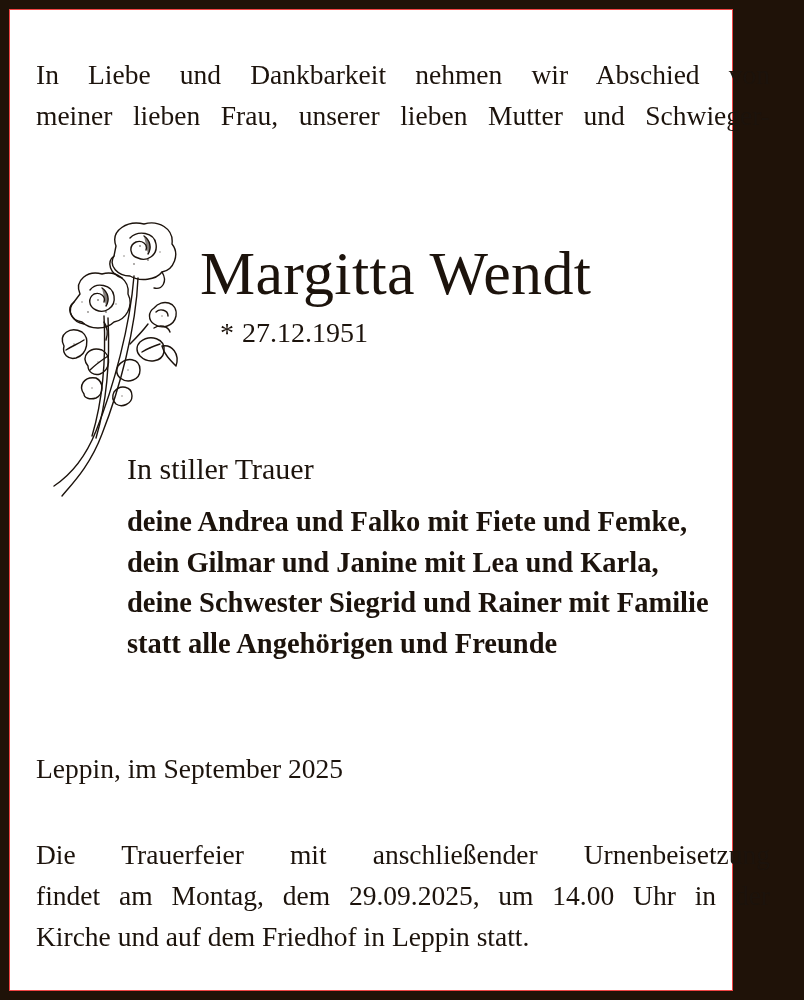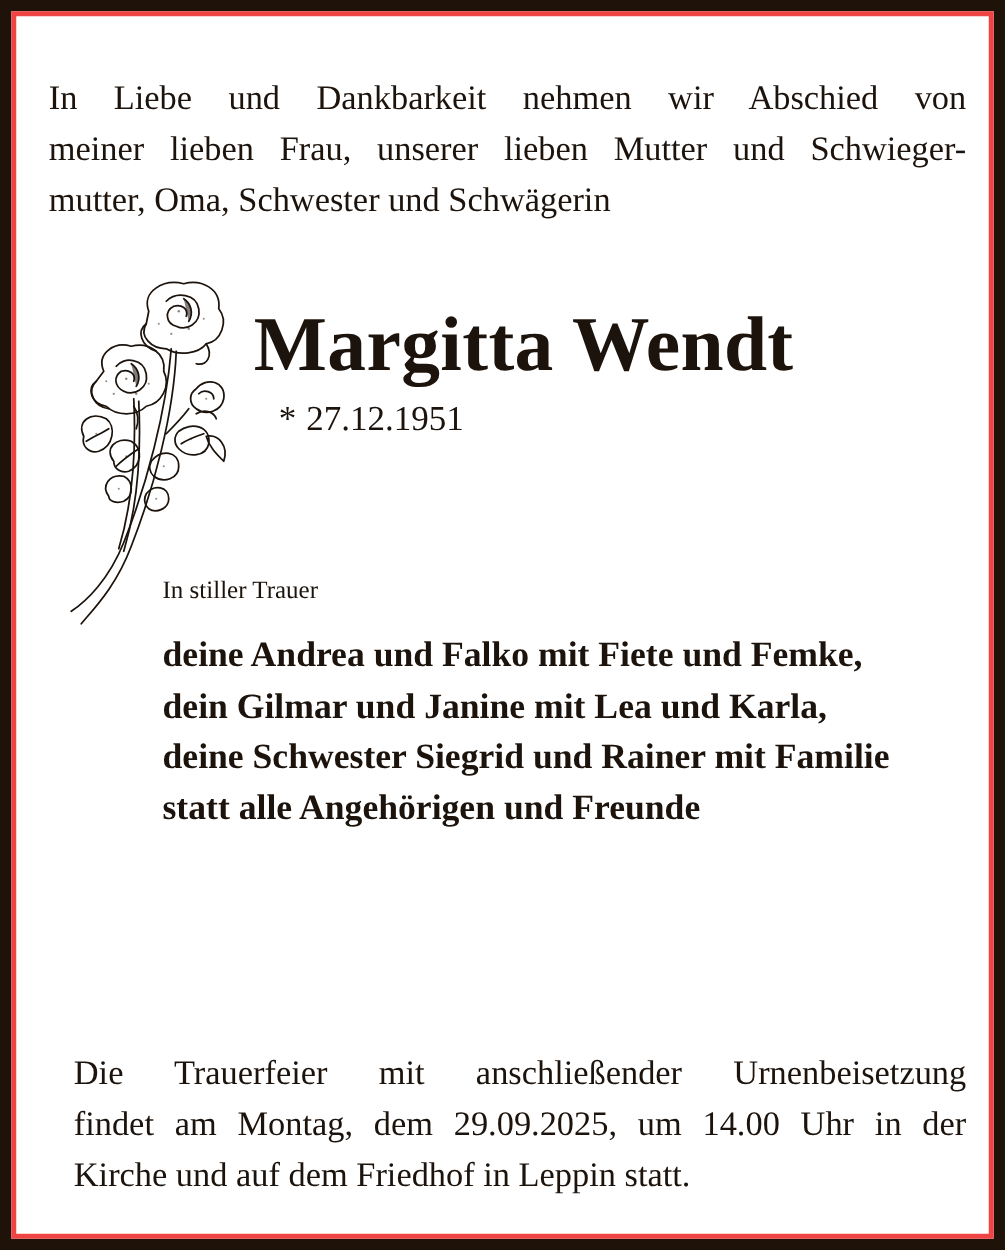--- a/index.html
+++ b/index.html
@@ -12,25 +12,25 @@
       height: 1000px;
       position: relative;
       overflow: hidden;
       font-family: "Liberation Serif", "DejaVu Serif", serif;
       color: #1c130c;
     }
     .frame {
       position: absolute;
       left: 9px;
       top: 9px;
-      width: 786px;
+      width: 724px;
       height: 982px;
       background: #ffffff;
       box-sizing: border-box;
-      border: 4px solid #ef4444;
+      border: 1px solid #ef4444;
     }
     .intro {
       position: absolute;
       left: 26px;
       top: 44px;
       width: 734px;
       font-size: 27.5px;
       line-height: 41px;
       text-align: justify;
       text-align-last: left;
@@ -45,40 +45,40 @@
       left: 34px;
       top: 206px;
       width: 140px;
       height: 285px;
     }
     .name {
       position: absolute;
       left: 190px;
       top: 226px;
       font-size: 62px;
-      font-weight: bold;
+      font-weight: normal;
       line-height: 74px;
       letter-spacing: 0.3px;
       white-space: nowrap;
     }
     .dates {
       position: absolute;
       top: 305px;
       font-size: 28px;
       line-height: 36px;
       white-space: nowrap;
     }
     .birth { left: 210px; }
     .death { left: 486px; }
     .symbol { display: inline-block; margin-right: 8px; }
     .mourning-intro {
       position: absolute;
       left: 117px;
       top: 441px;
-      font-size: 20px;
+      font-size: 30px;
       line-height: 36px;
       white-space: nowrap;
     }
     .mourners {
       position: absolute;
       left: 117px;
       top: 492px;
       font-size: 28.5px;
       font-weight: bold;
       line-height: 40.5px;
@@ -94,35 +94,34 @@
       white-space: nowrap;
     }
     .service {
       position: absolute;
       left: 26px;
       top: 824px;
       width: 734px;
       font-size: 27.5px;
       line-height: 41px;
     }
-    .service .line { display: block; margin-left: 20px; }
+    .service .line { display: block; }
     .service .line.justify {
       text-align: justify;
       text-align-last: justify;
     }
   </style>
 </head>
 <body>
 
 <div class="frame">
 
   <div class="intro">
     <span class="line justify">In Liebe und Dankbarkeit nehmen wir Abschied von</span>
     <span class="line justify">meiner lieben Frau, unserer lieben Mutter und Schwieger-</span>
-    <span class="line">mutter, Oma, Schwester und Schwägerin</span>
   </div>
 
   <div class="rose">
     <svg width="140" height="285" viewBox="0 0 140 285" fill="none" stroke="#1c130c" stroke-width="1.4" stroke-linecap="round" stroke-linejoin="round">
 
       <path d="M90 60 C86 110 70 170 52 215 C40 245 22 262 10 270"></path>
       <path d="M94 62 C92 112 76 172 58 218 C46 250 28 268 18 280"></path>
       <path d="M60 100 C62 140 60 180 48 220"></path>
       <path d="M64 102 C66 142 64 182 52 222"></path>
 
@@ -184,20 +183,21 @@
 
   <div class="mourning-intro">In stiller Trauer</div>
 
   <div class="mourners">
     <span class="row">deine Andrea und Falko mit Fiete und Femke,</span>
     <span class="row">dein Gilmar und Janine mit Lea und Karla,</span>
     <span class="row">deine Schwester Siegrid und Rainer mit Familie</span>
     <span class="row">statt alle Angehörigen und Freunde</span>
   </div>
 
+  <div class="place-date">Leppin, im September 2025</div>
 
   <div class="service">
     <span class="line justify">Die Trauerfeier mit anschließender Urnenbeisetzung</span>
     <span class="line justify">findet am Montag, dem 29.09.2025, um 14.00 Uhr in der</span>
     <span class="line">Kirche und auf dem Friedhof in Leppin statt.</span>
   </div>
 
 </div>
 
 </body></html>

